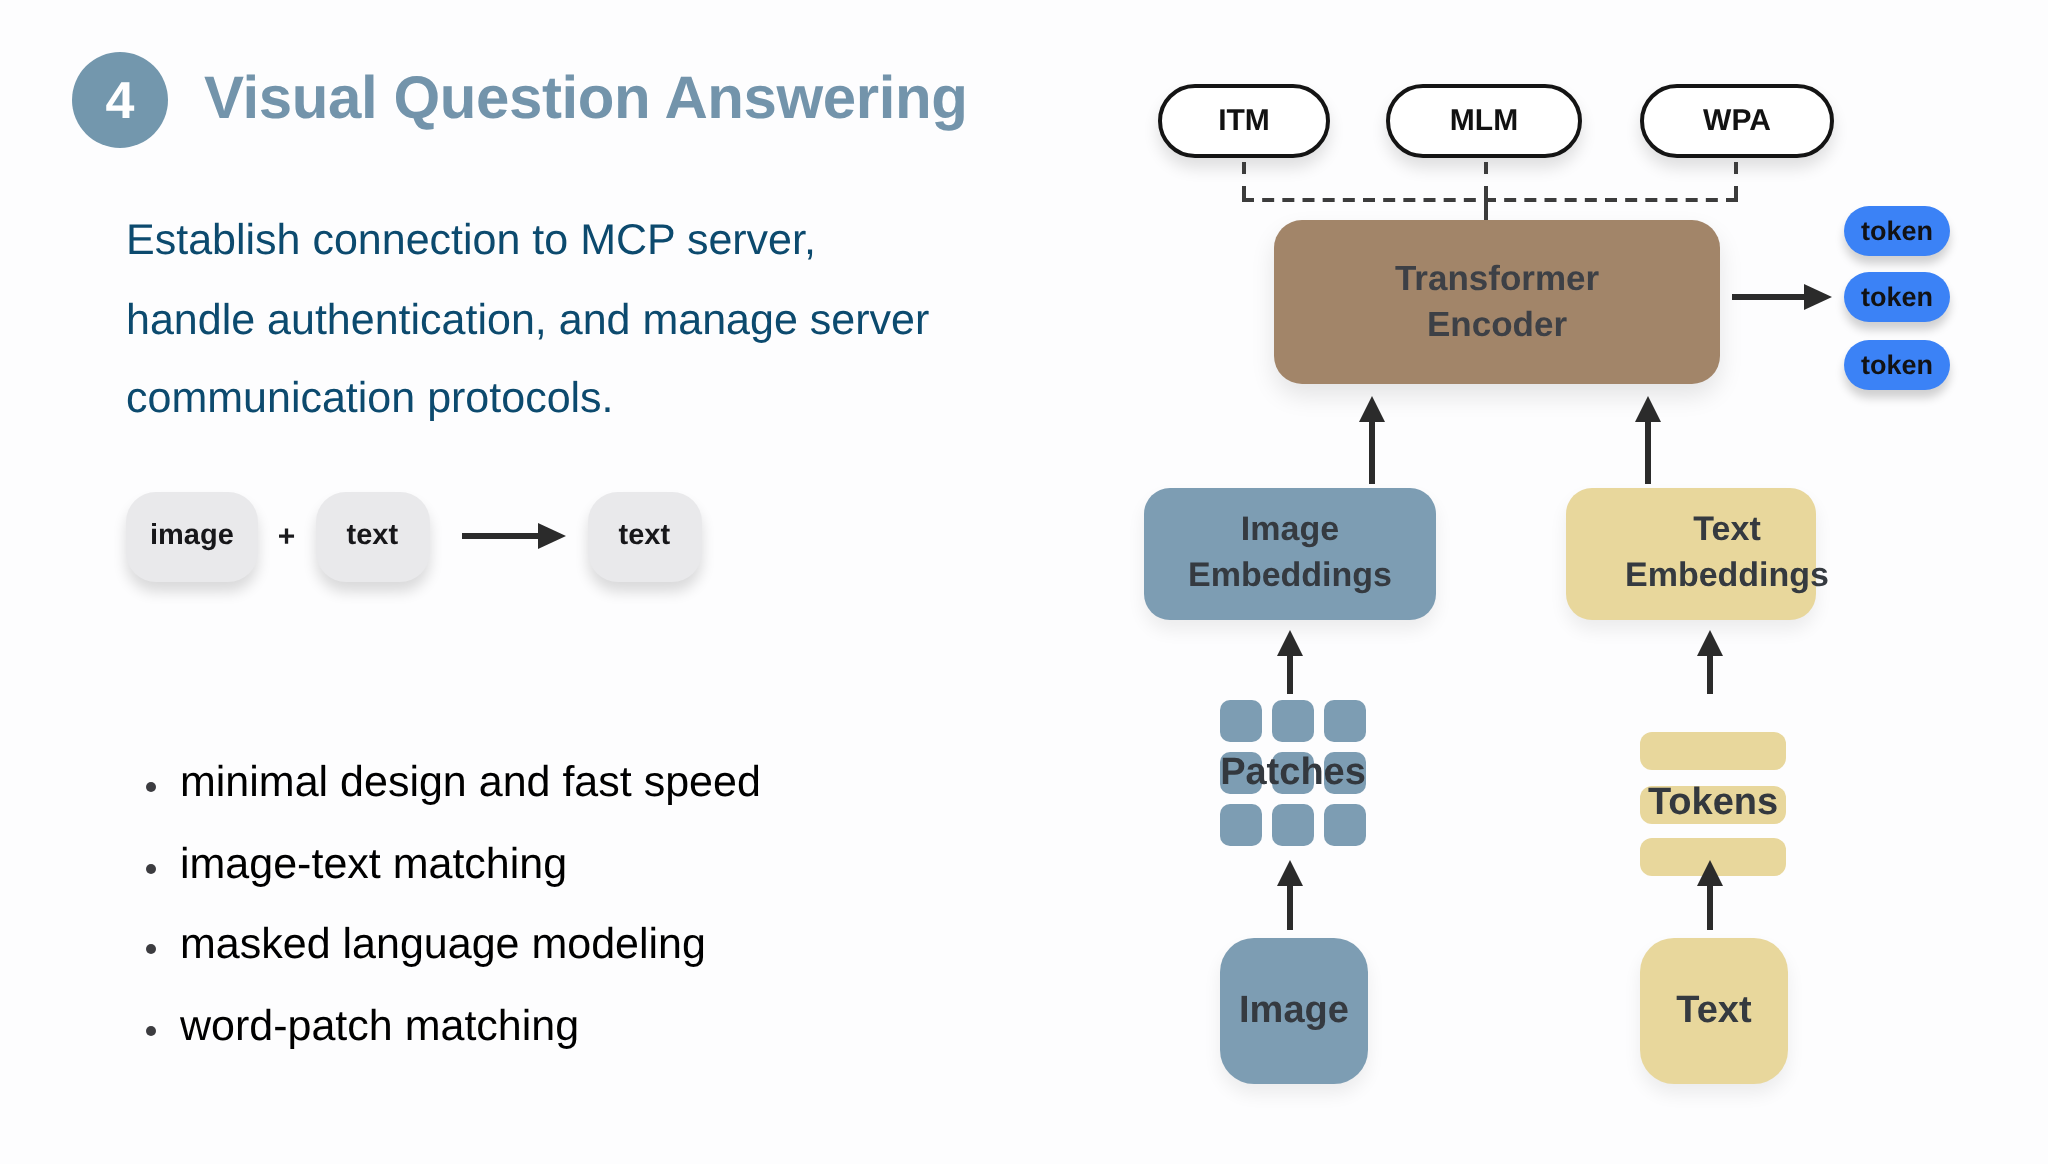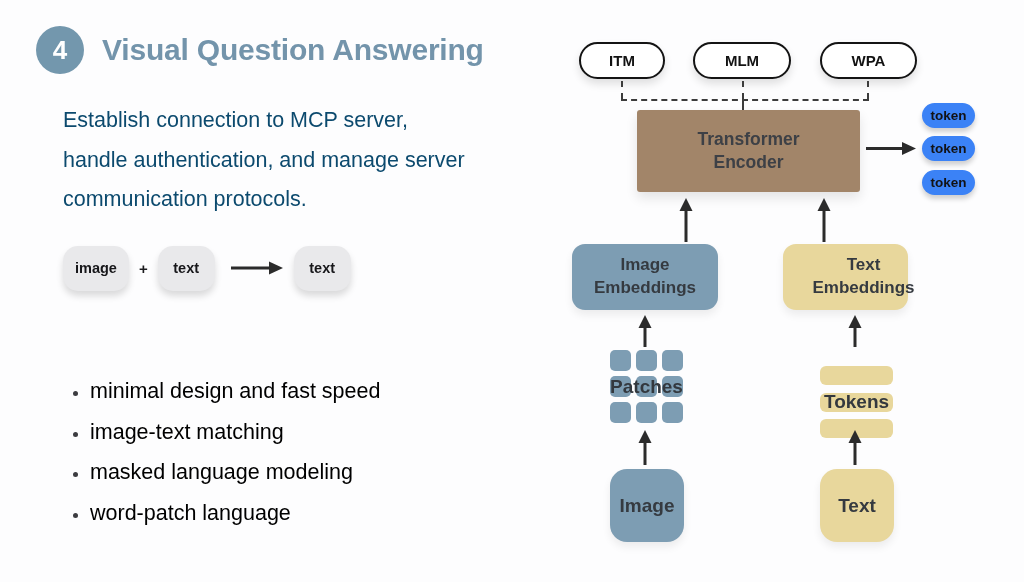--- a/index.html
+++ b/index.html
@@ -28,21 +28,21 @@
   .vilt-list li { font-size:21.5px; line-height:24px; margin-bottom:16.5px; color:#000000; }
   .vilt-list li::marker { color:#3c3c40; font-size:18px; }
 
   
   .obj-pill { top:42px; height:37px; border:2.5px solid #141414; border-radius:19px; background:#ffffff;
               box-shadow:0 5px 8px rgba(0,0,0,0.12); display:flex; align-items:center; justify-content:center;
               font-size:15px; font-weight:700; color:#121212; }
   .dash-v { border-left:2px dashed #3c3c3c; width:0; }
   .dash-h { border-top:2px dashed #3c3c3c; height:0; }
 
-  .encoder { left:637px; top:110px; width:223px; height:82px; border-radius:3px; background:#a28569;
+  .encoder { left:637px; top:110px; width:223px; height:82px; border-radius:14px; background:#a28569;
              box-shadow:0 6px 12px rgba(0,0,0,0.10); display:flex; align-items:center; justify-content:center;
              text-align:center; font-size:17.5px; font-weight:700; color:#3d4046; line-height:1.32;
              white-space:pre-line; }
 
   .token-pill { left:922px; width:53px; height:25px; border-radius:13px; background:#3b82f6;
                 box-shadow:0 4px 5px rgba(0,0,0,0.18); display:flex; align-items:center; justify-content:center;
                 font-size:13.5px; font-weight:700; color:#121214; }
 
   .box { display:flex; align-items:center; justify-content:center; text-align:center;
          font-weight:700; color:#353a40; box-shadow:0 5px 9px rgba(0,0,0,0.07); }
@@ -86,21 +86,21 @@
         <polygon points="52,7 38,0.5 38,13.5" fill="#2b2b2b"></polygon>
       </svg>
     </span>
     <div class="chip">text</div>
   </div>
 
   <ul class="abs vilt-list">
     <li>minimal design and fast speed</li>
     <li>image-text matching</li>
     <li>masked language modeling</li>
-    <li>word-patch language</li>
+    <li>word-patch matching</li>
   </ul>
 
   <div class="abs obj-pill" style="left:579px; width:86px;">ITM</div>
   <div class="abs obj-pill" style="left:693px; width:98px;">MLM</div>
   <div class="abs obj-pill" style="left:820px; width:97px;">WPA</div>
 
   <div class="abs dash-v" style="left:621px; top:81px; height:18px;"></div>
   <div class="abs dash-v" style="left:742px; top:81px; height:18px;"></div>
   <div class="abs dash-v" style="left:867px; top:81px; height:18px;"></div>
   <div class="abs dash-h" style="left:621px; top:99px; width:248px;"></div>

